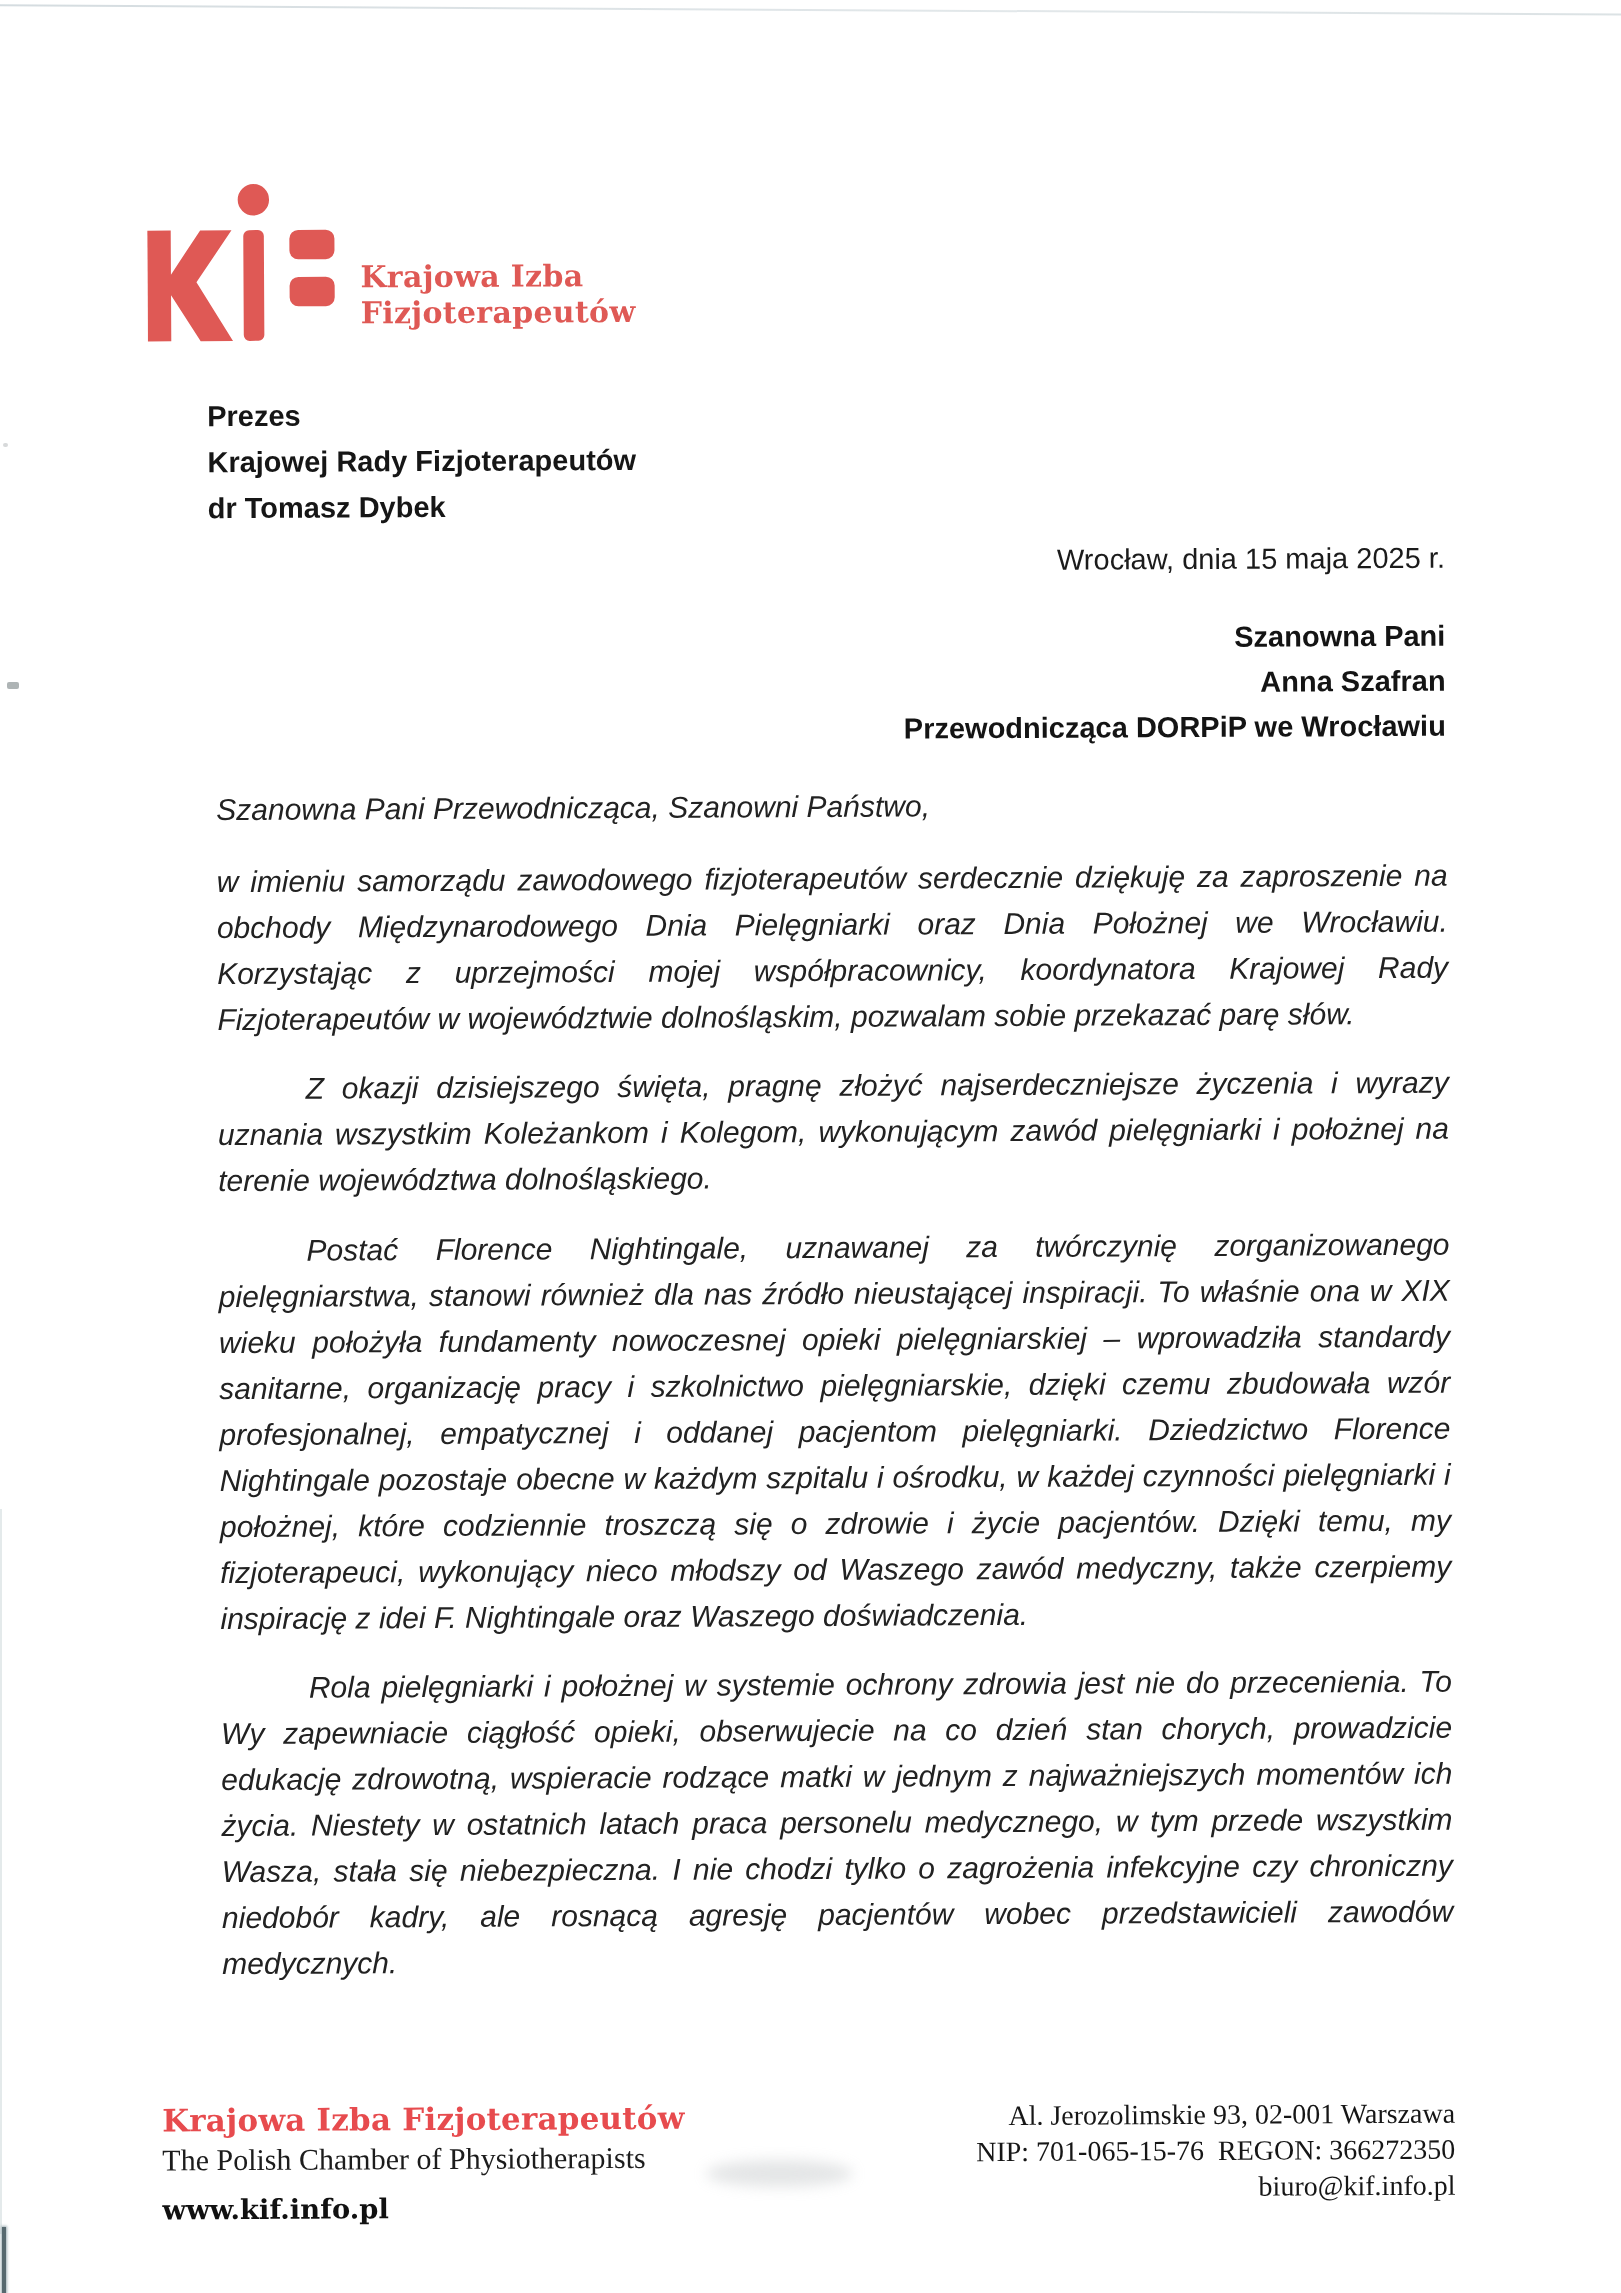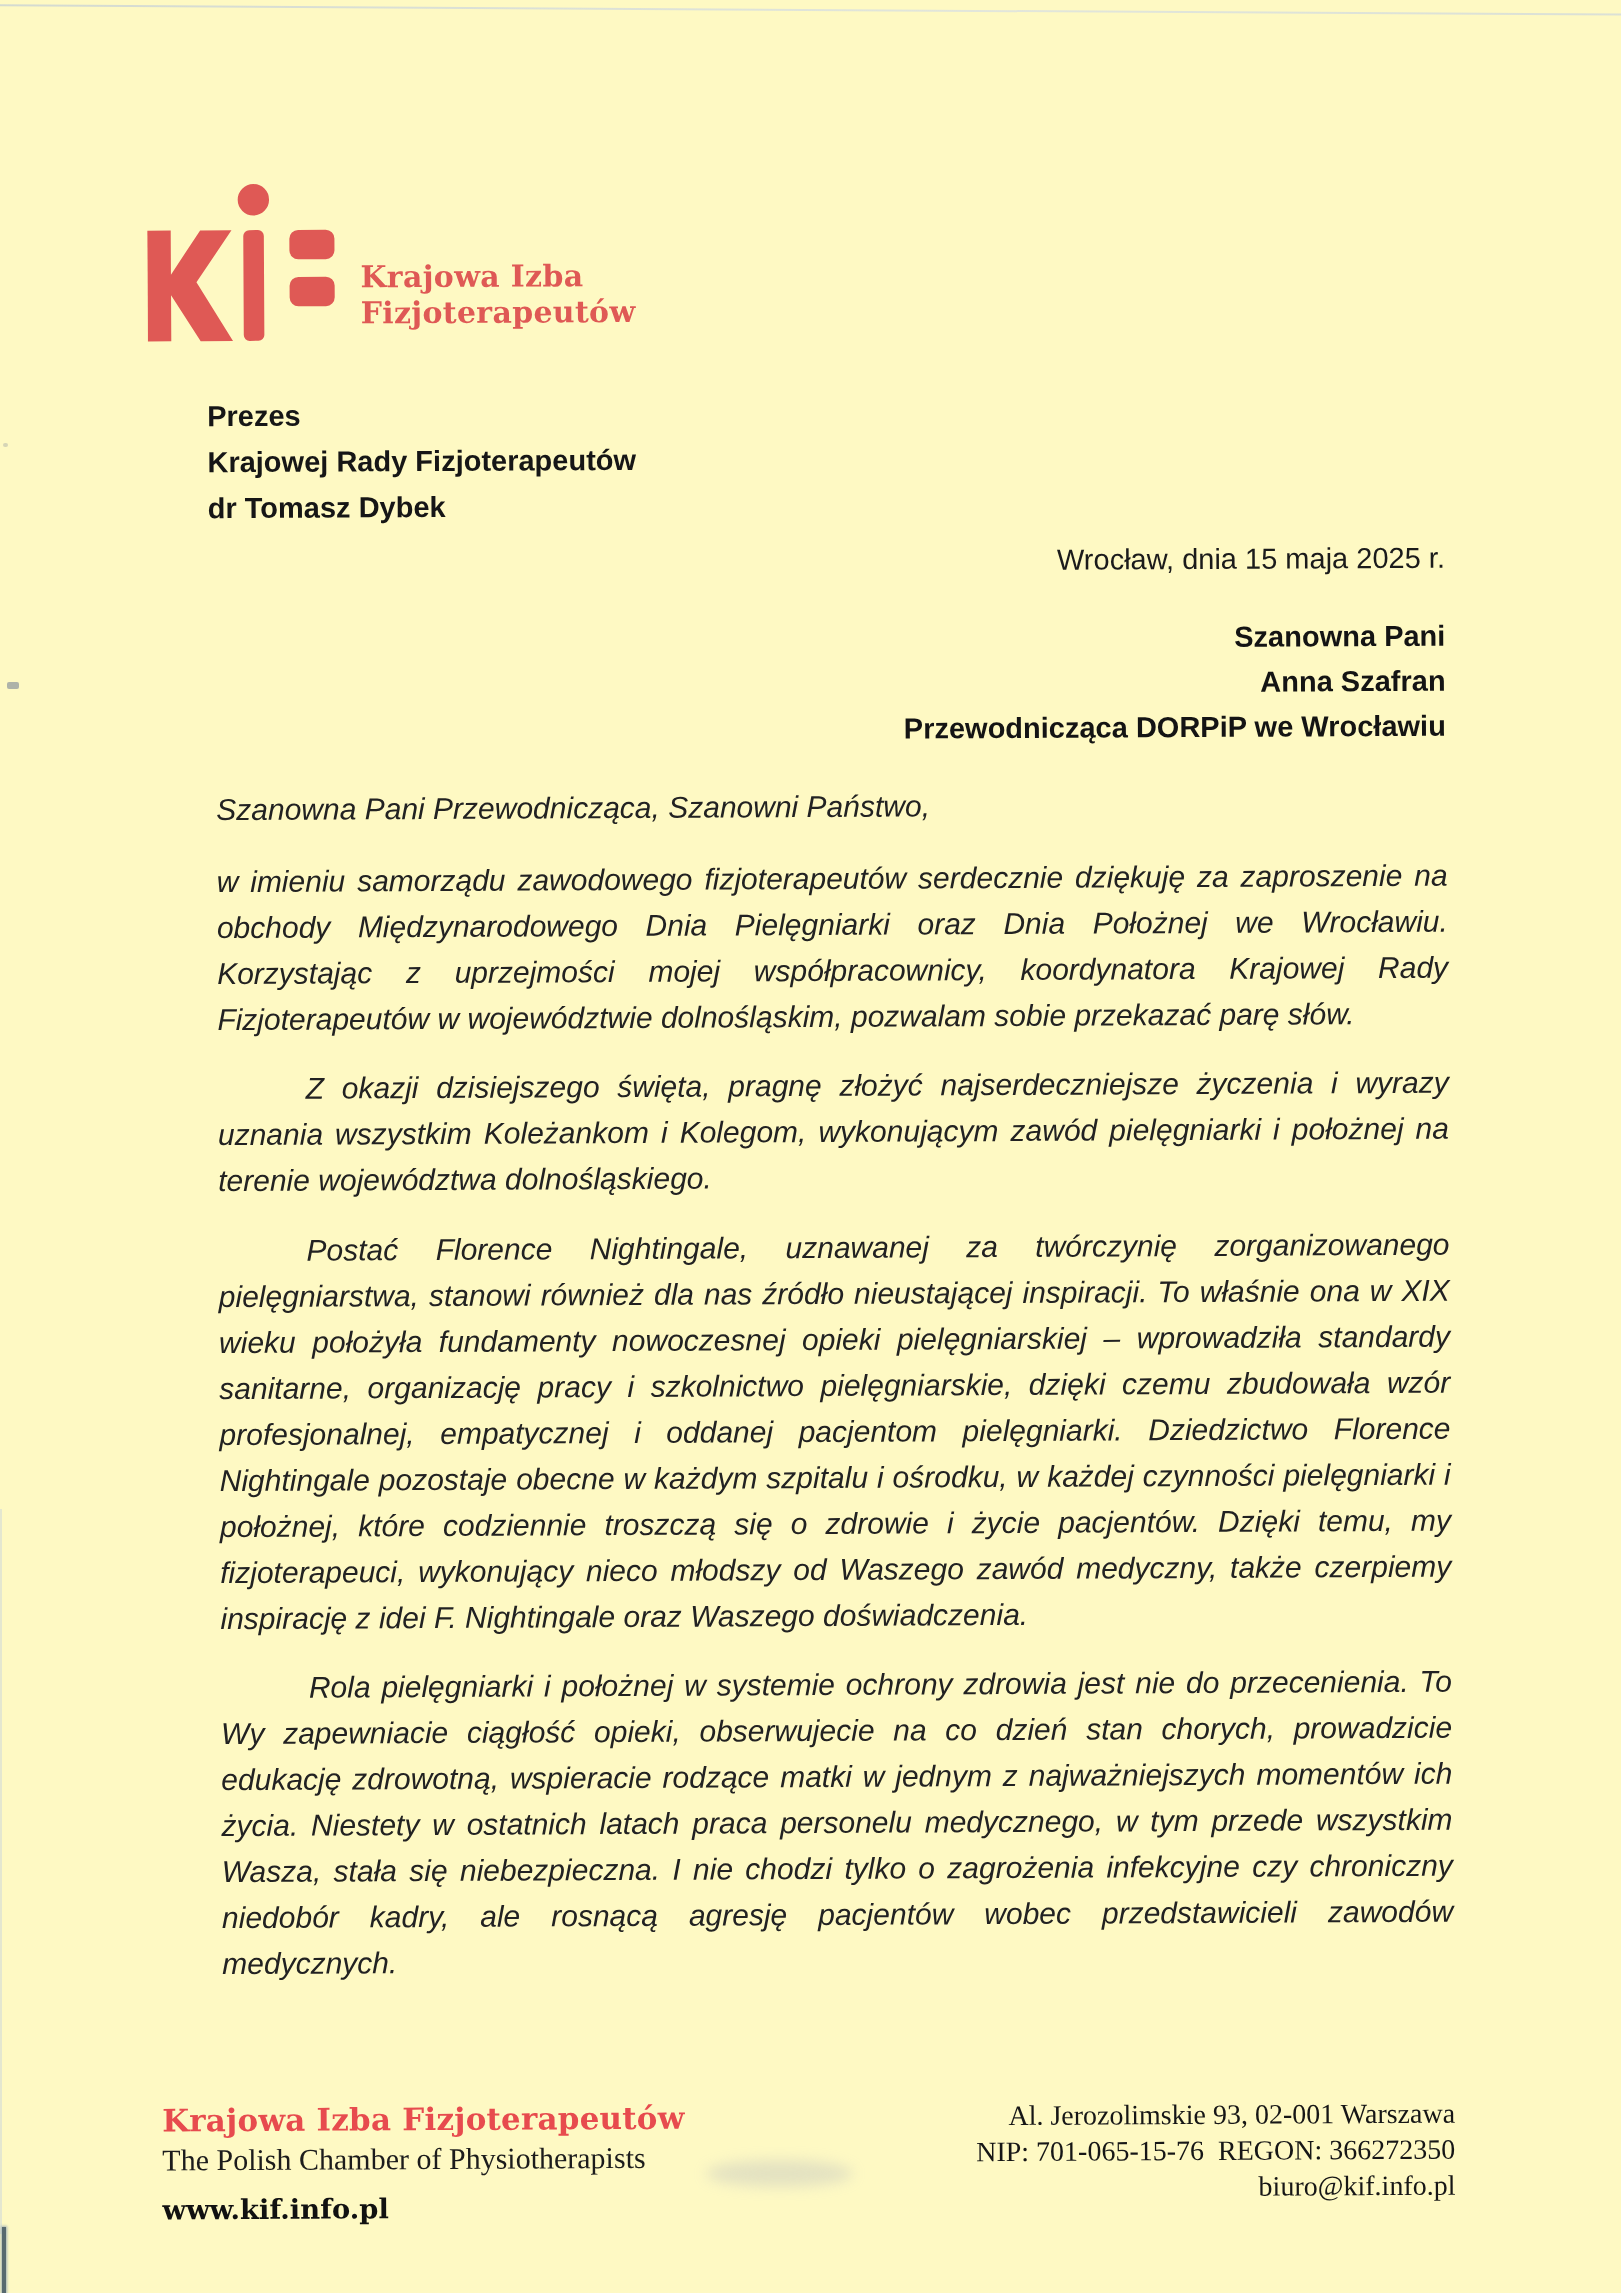--- a/index.html
+++ b/index.html
@@ -1,21 +1,21 @@
 <!DOCTYPE html>
 <html><head>
 <meta charset="utf-8">
 <title>Scanned letter</title>
 <style>
   html,body{margin:0;padding:0;background:#e9e9e9;}
   .page{
     position:relative;
     width:1621px;height:2294px;
     margin:0 auto;
-    background:#fef9c3;
+    background:#ffffff;
     overflow:hidden;
     font-family:"Liberation Sans",sans-serif;
     color:#1e1e1e;
   }
   .scan-rotate{
     position:absolute;inset:0;
     transform:rotate(-0.3deg);
     transform-origin:50% 50%;
   }
   

